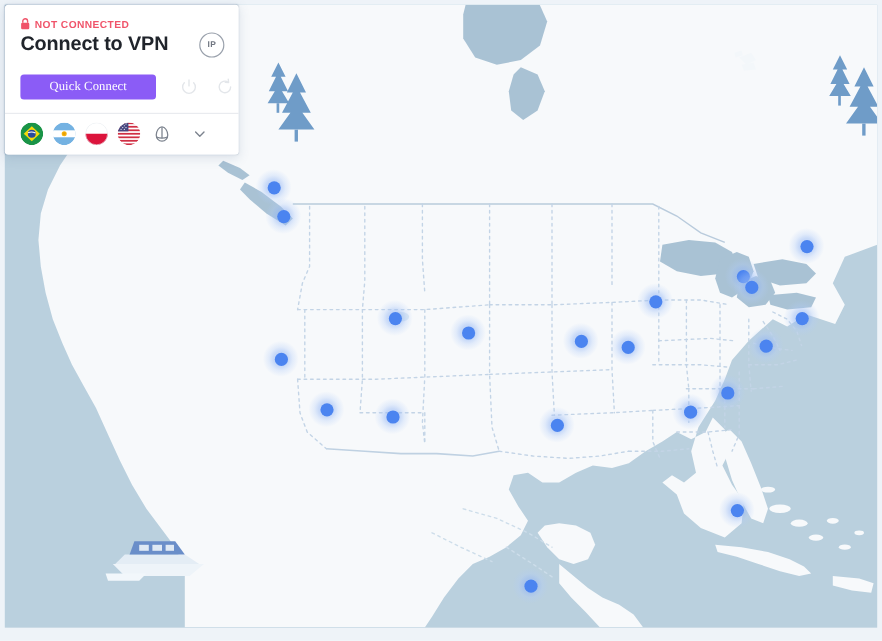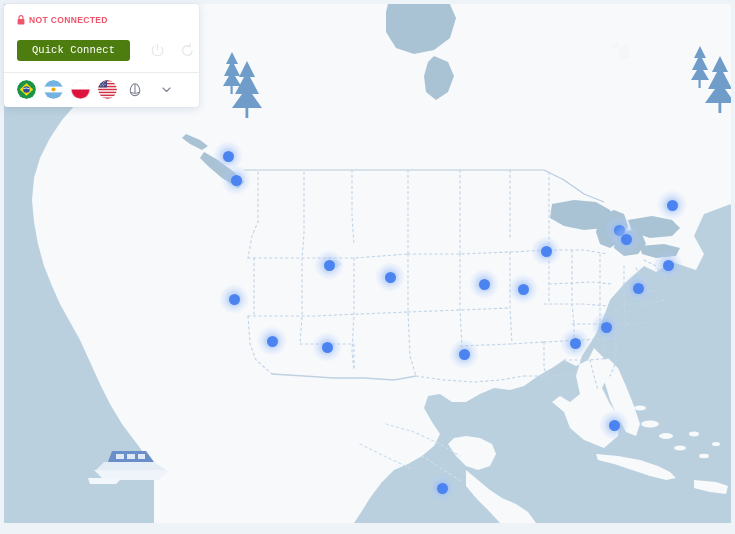--- a/index.html
+++ b/index.html
@@ -117,25 +117,25 @@
   }
 
   .action-row {
     display: flex;
     align-items: center;
     margin-top: 13px;
   }
   .quick-connect {
     flex: none;
     width: 113px; height: 21px;
-    background: #4d7c0f;
+    background: #8b5cf6;
     border: none;
     border-radius: 3px;
     color: #ffffff;
-    font-family: Liberation Mono, monospace;
+    font-family: Liberation Serif, serif;
     font-size: 10.5px;
     letter-spacing: 0.1px;
     cursor: pointer;
     padding: 0;
     line-height: 21px;
   }
   .round-icon-btn {
     width: 22px; height: 22px;
     display: flex;
     align-items: center;
@@ -403,20 +403,26 @@
     <div class="panel-top">
 
       <div class="status-row">
         <svg class="lock-icon" width="8" height="10" viewBox="0 0 8 10">
           <path d="M2 4 V2.6 A2 2 0 0 1 6 2.6 V4" fill="none" stroke="#f0546a" stroke-width="1.15"></path>
           <rect x="0.6" y="3.9" width="6.8" height="5.5" rx="1" fill="#f0546a"></rect>
         </svg>
         <span class="status-text">NOT CONNECTED</span>
       </div>
 
+      <div class="title-row">
+        <span class="panel-title">Connect to VPN</span>
+        <span class="ip-badge">
+          <span class="ip-badge-text">IP</span>
+        </span>
+      </div>
 
       <div class="action-row">
         <button class="quick-connect">Quick Connect</button>
 
         <span class="round-icon-btn" id="power-btn">
           <svg width="15" height="15" viewBox="0 0 15 15">
             <path d="M3.6 3.9 A5.3 5.3 0 1 0 11.4 3.9" fill="none" stroke="#e3e6ea" stroke-width="1.15" stroke-linecap="round"></path>
             <line x1="7.5" y1="1.6" x2="7.5" y2="6.6" stroke="#e3e6ea" stroke-width="1.15" stroke-linecap="round"></line>
           </svg>
         </span>

